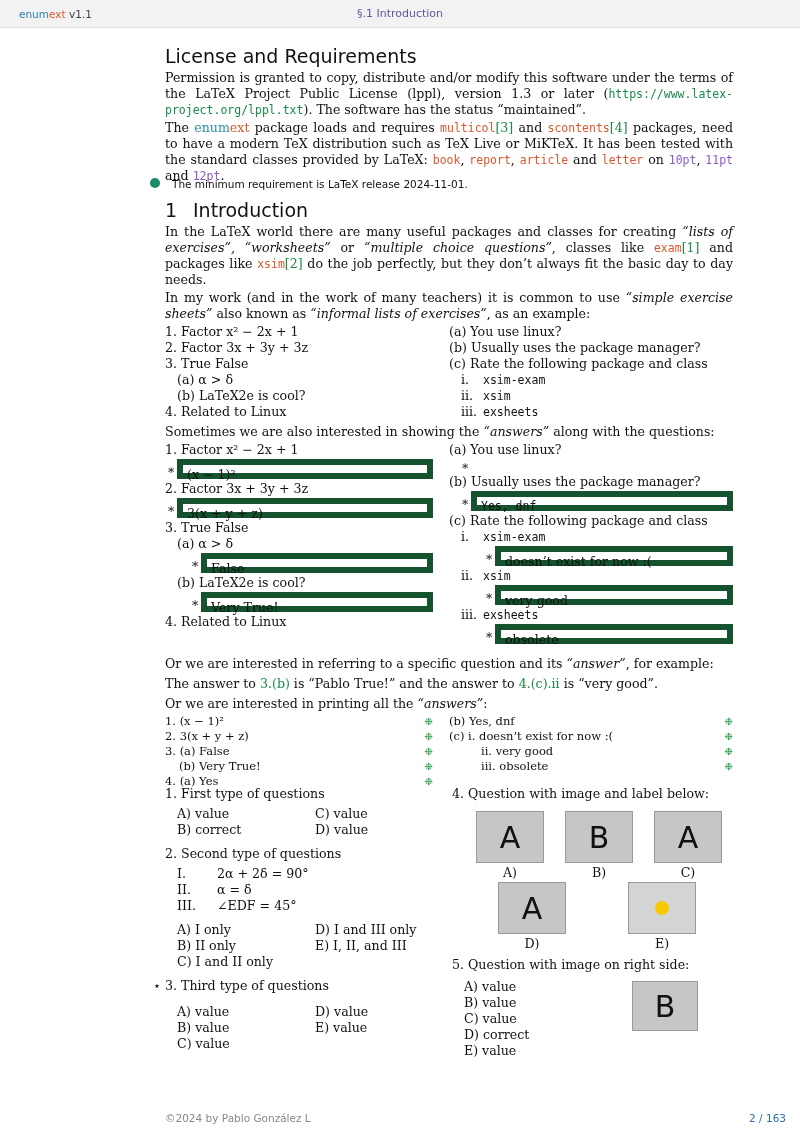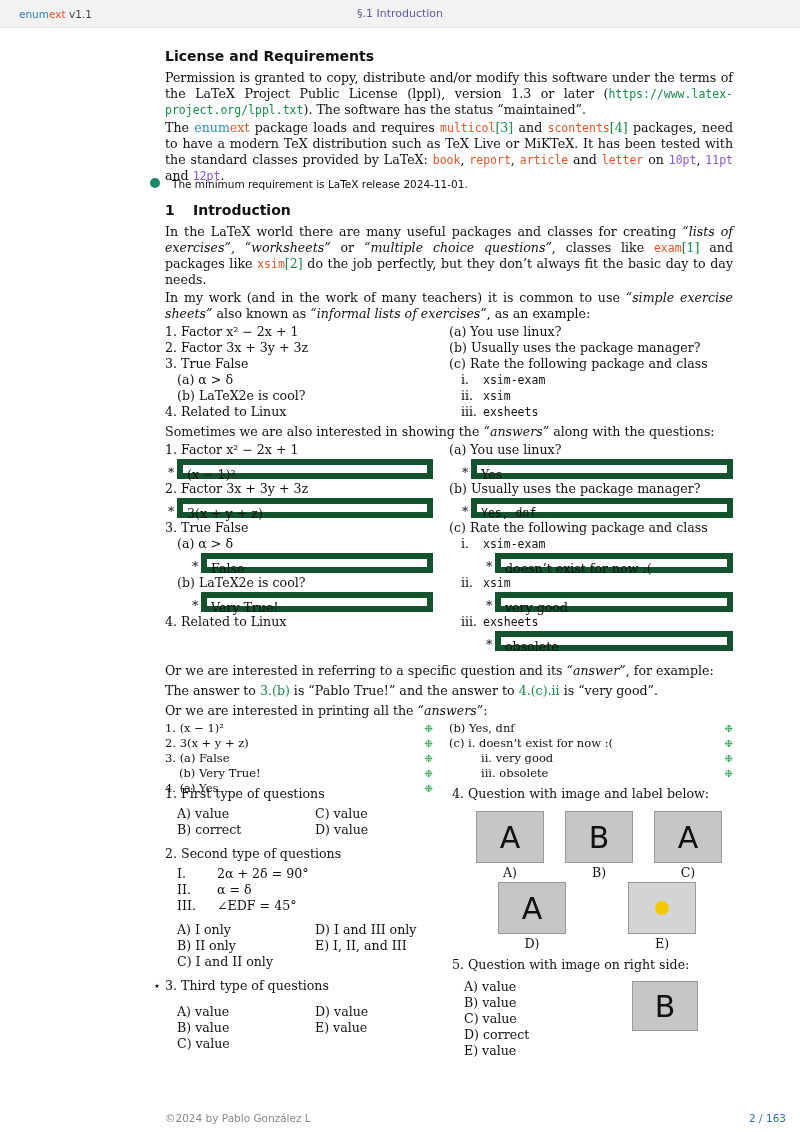--- a/index.html
+++ b/index.html
@@ -6,21 +6,21 @@
 body{width:800px;height:1132px;background:#fff;font-family:"DejaVu Serif","Liberation Serif",serif;color:#111;font-size:12.6px;position:relative;overflow:hidden}
 .header{position:absolute;left:0;top:0;width:800px;height:28px;background:#f2f2f2;border-bottom:1px solid #e0e0e0;font-family:"DejaVu Sans",sans-serif;font-size:10.5px}
 .header .left{position:absolute;left:19px;top:8px;color:#2b7fb0}
 .header .left .ext{color:#e0562b}
 .header .left .ver{color:#444}
 .header .center{position:absolute;left:0;right:0;top:7px;text-align:center;color:#5b5b9a;font-size:11px}
 .footer{position:absolute;left:0;top:1112px;width:800px;font-family:"DejaVu Sans",sans-serif;font-size:10.5px;color:#888}
 .footer .left{position:absolute;left:165px}
 .footer .right{position:absolute;right:14px;color:#2b6fb0}
 .content{position:absolute;left:165px;top:48px;width:568px;line-height:16px}
-h2{font-family:"DejaVu Sans",sans-serif;font-size:14px;font-weight:bold;margin-bottom:6px}
+h2{font-family:"DejaVu Sans",sans-serif;font-size:19px;font-weight:normal;margin-bottom:6px}
 h2 .num{display:inline-block;width:28px}
 p{text-align:justify;margin-bottom:2px}
 .mono{font-family:"DejaVu Sans Mono",monospace;font-size:11.5px}
 .green{color:#1a8a4a}
 .orange{color:#e0562b}
 .purple{color:#8a5ac8}
 .teal{color:#2b8fb0}
 .note{position:absolute;left:150px;top:178px;font-family:"DejaVu Sans",sans-serif;font-size:10.5px;display:flex;align-items:flex-start;gap:12px}
 .note .dot{width:10px;height:10px;border-radius:50%;background:#1a8a6a}
 .abs{position:absolute}
@@ -100,21 +100,20 @@
       <div class="ansrow" style="padding-left:24px">
           <span class="star">∗</span>
           <div class="box" style="flex:1">Very True!</div>
         </div>
       <div class="li">4. Related to Linux</div>
     </div>
     <div class="col">
       <div class="li">(a)  You use linux?</div>
       <div class="ansrow" style="padding-left:10px">
           <span class="star">∗</span>
-          <div class="box" style="flex:1">Yes</div>
         </div>
       <div class="li">(b)  Usually uses the package manager?</div>
       <div class="ansrow" style="padding-left:10px">
           <span class="star">∗</span>
           <div class="box mono" style="flex:1">Yes, dnf</div>
         </div>
       <div class="li">(c)  Rate the following package and class</div>
       <div class="li ind1"><span style="display:inline-block;width:22px">i.</span><span class="mono">xsim-exam</span></div>
       <div class="ansrow" style="padding-left:34px">
           <span class="star">∗</span>

